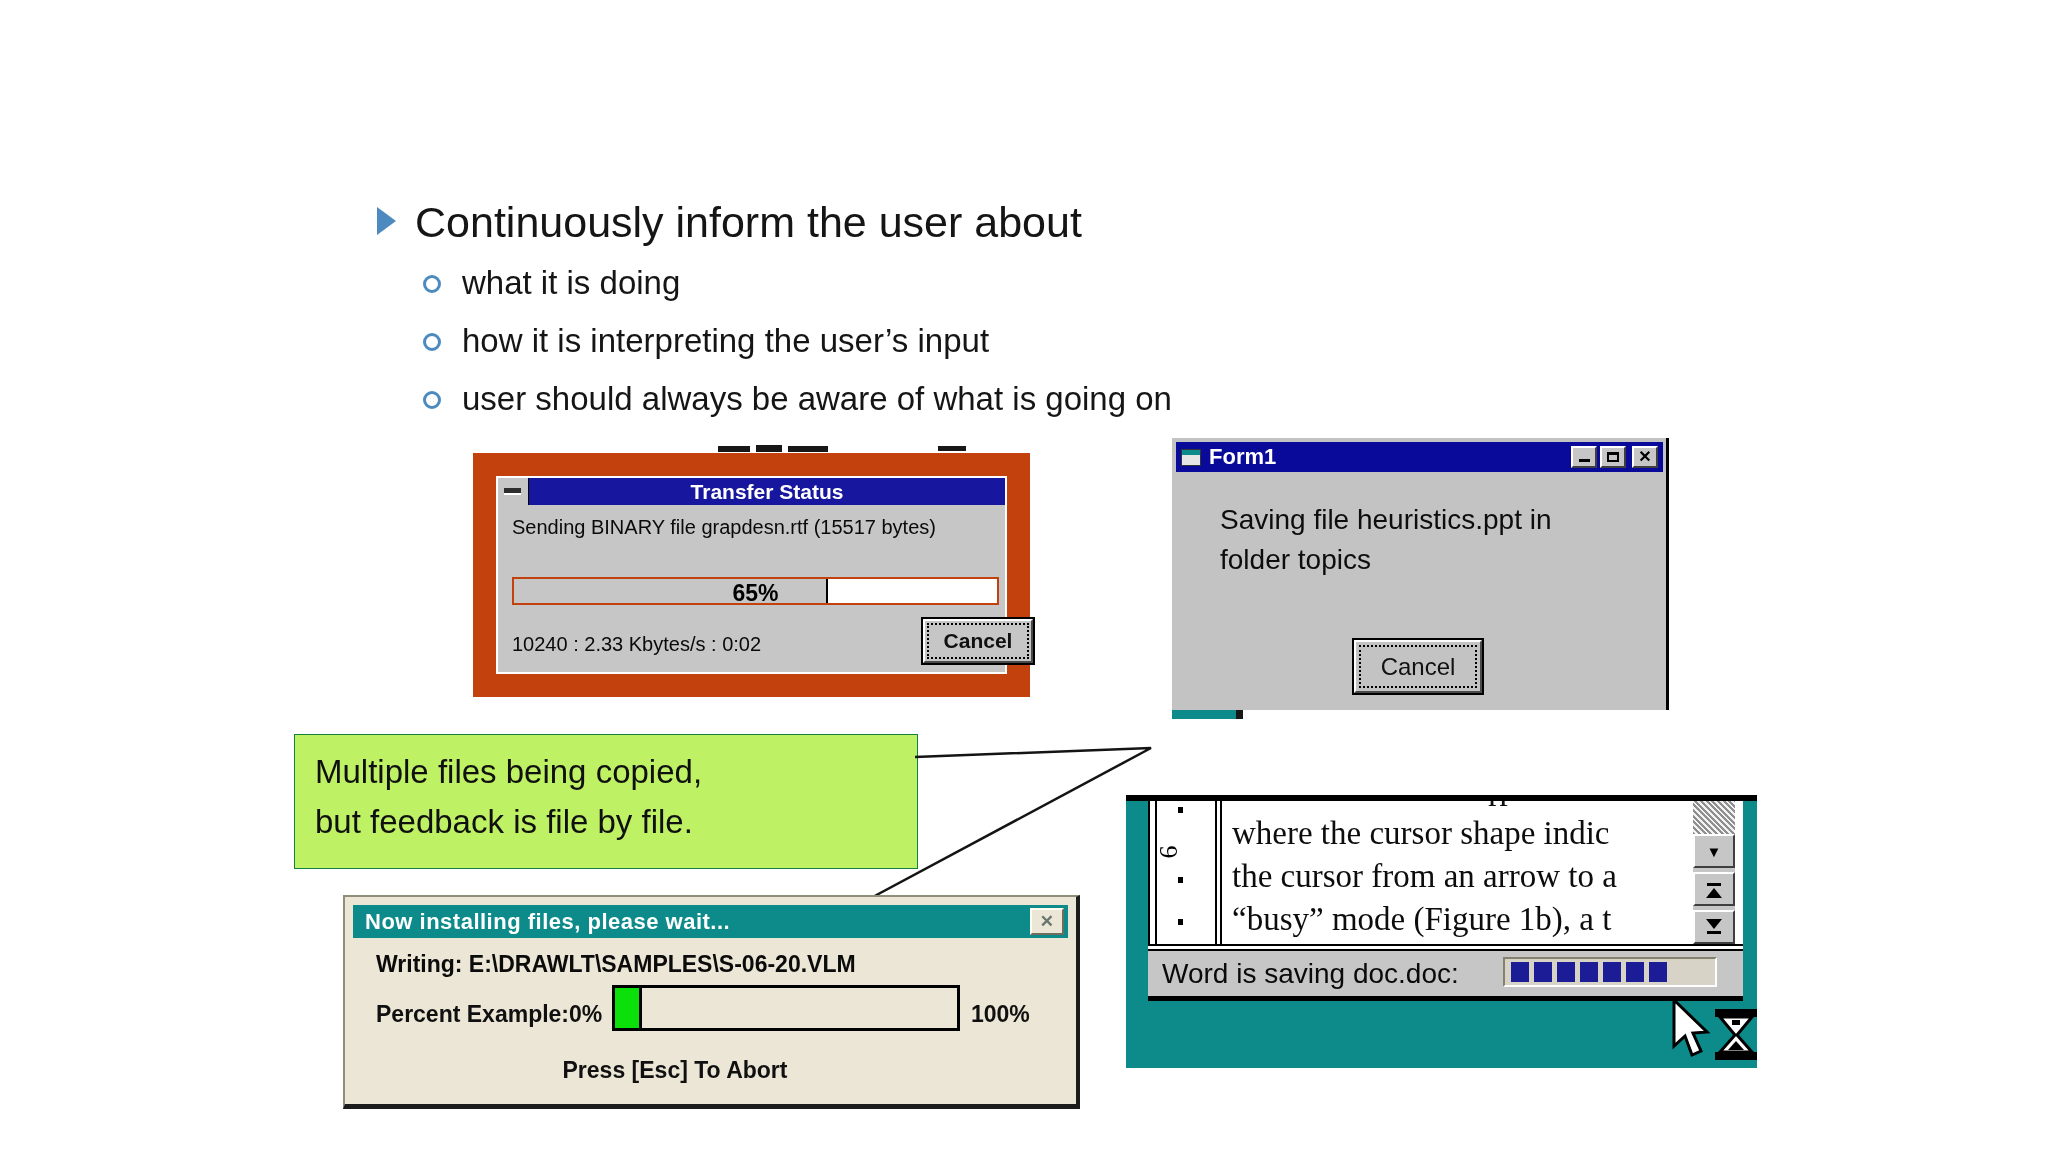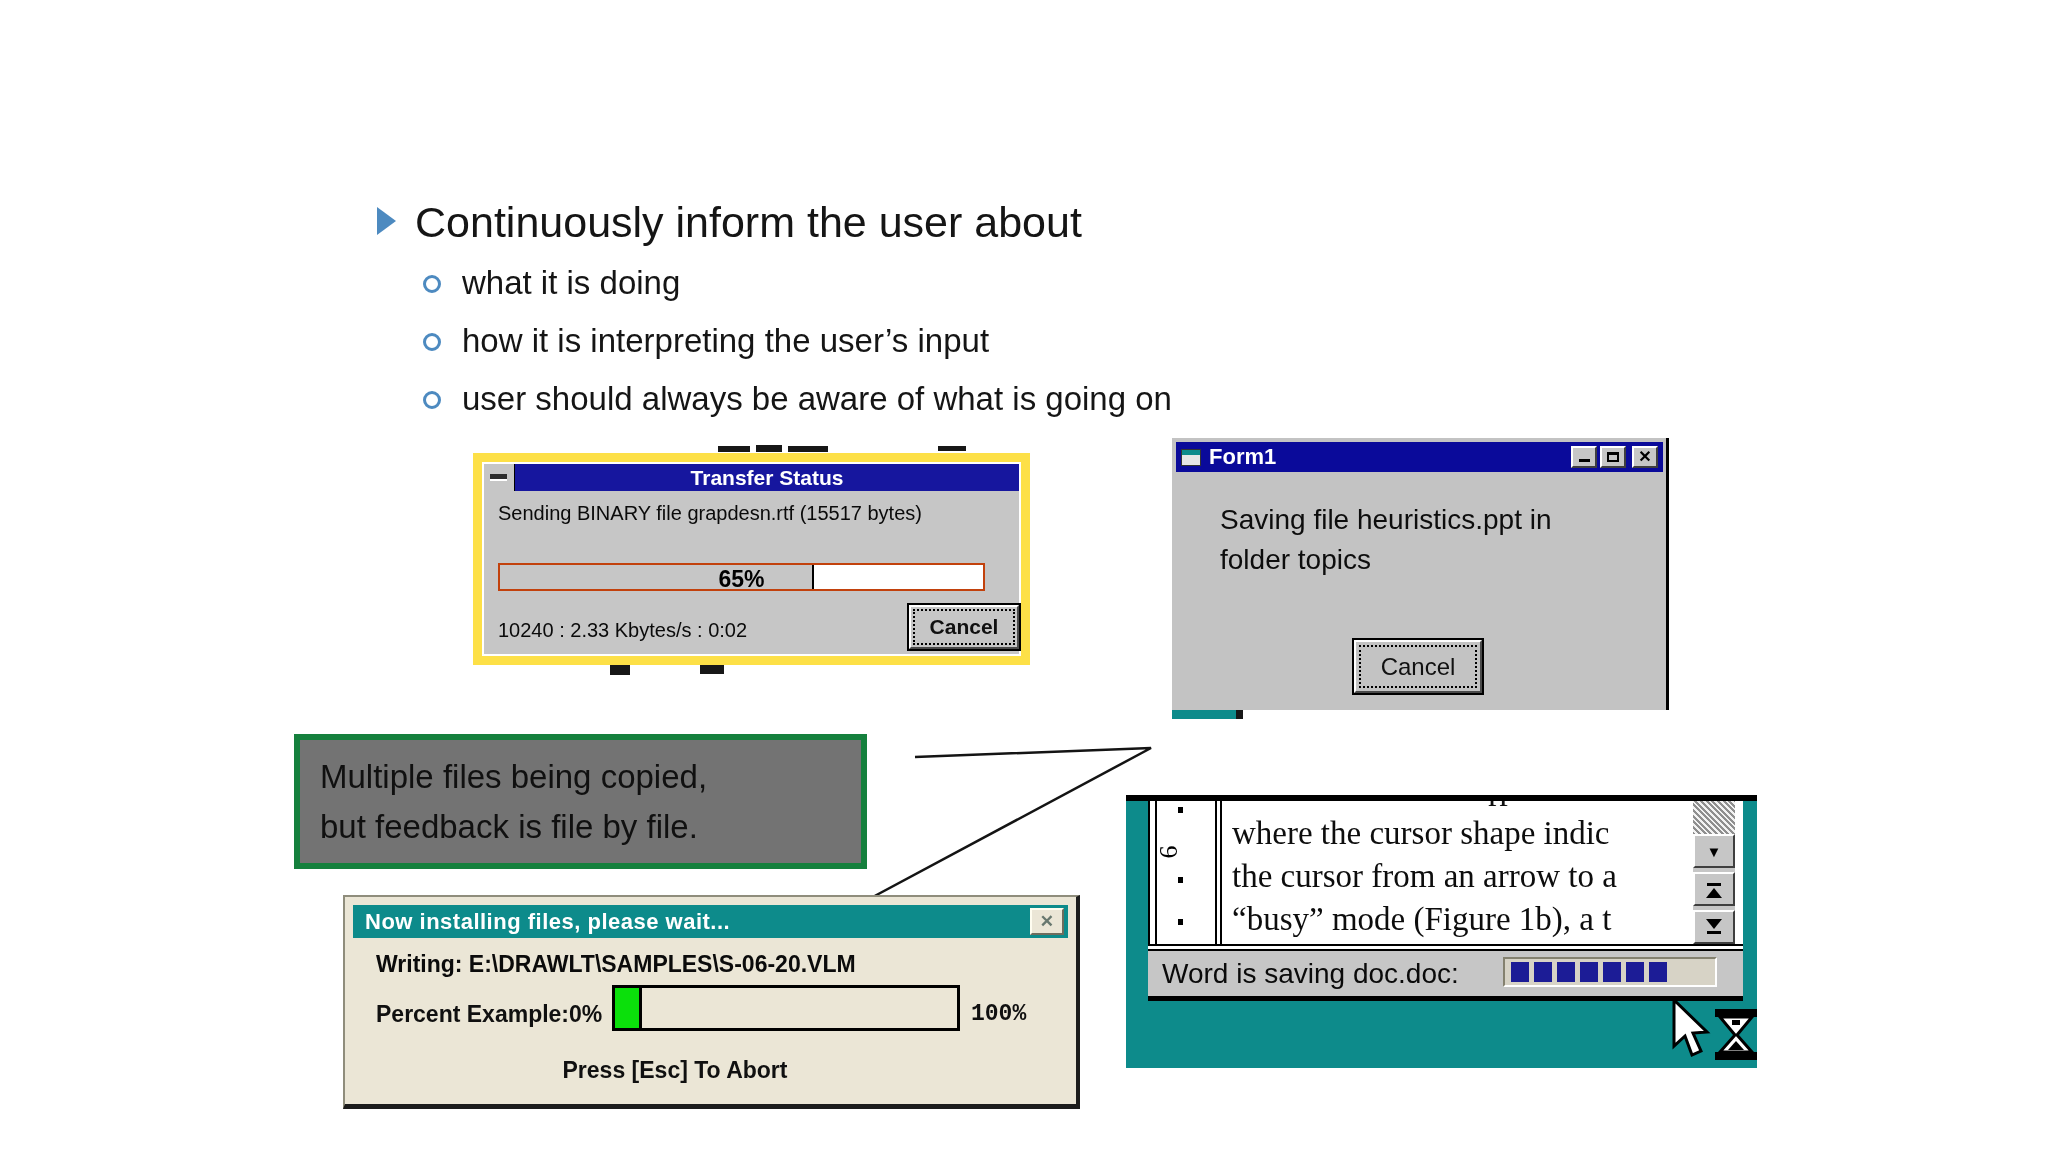--- a/index.html
+++ b/index.html
@@ -15,21 +15,21 @@
     border-top:14px solid transparent;border-bottom:14px solid transparent;}
   .sub-dot{width:12px;height:12px;border:3px solid #4d8ac0;border-radius:50%;left:423px;}
   .sub-text{left:462px;font-size:33px;line-height:40px;color:#151515;}
 
   
   .bevel{background:#c6c6c6;border-top:2px solid #ffffff;border-left:2px solid #ffffff;
          border-right:2px solid #3f3f3f;border-bottom:2px solid #3f3f3f;box-sizing:border-box;}
   .dotted-focus{position:absolute;border:2px dotted #000;}
 
   
-  .xfer{left:473px;top:453px;width:557px;height:212px;background:#fde047;padding:9px;box-sizing:border-box;}
+  .xfer{left:473px;top:453px;width:557px;height:244px;background:#c2410c;padding:23px;box-sizing:border-box;}
   .xfer-inner{width:100%;height:100%;border:2px solid #fff;box-sizing:border-box;background:#c6c6c6;}
   .xfer-title{position:relative;height:27px;background:#16169e;display:flex;align-items:center;}
   .xfer-sys{width:30px;height:100%;background:#c6c6c6;border-right:1px solid #000;position:relative;}
   .xfer-sys i{position:absolute;left:6px;top:10px;width:17px;height:5px;background:#2d2d2d;box-shadow:0 2px 0 #fff;}
   .xfer-title span{flex:1;text-align:center;color:#fff;font-weight:700;font-size:21px;}
   .xfer-body{position:relative;height:calc(100% - 27px);}
   .xfer-msg{left:14px;top:11px;font-size:20px;color:#0a0a0a;}
   .xfer-bar{left:14px;top:72px;width:487px;height:28px;border:2px solid #c2410c;background:#fff;box-sizing:border-box;}
   .xfer-fill{height:100%;background:#c6c6c6;border-right:2px solid #000;box-sizing:border-box;}
   .xfer-pct{position:absolute;left:0;top:1px;width:100%;text-align:center;font-weight:700;font-size:23px;color:#000;}
@@ -53,37 +53,37 @@
   .glyph-max{width:12px;height:10px;border:2px solid #000;border-top:3px solid #000;box-sizing:border-box;}
   .glyph-x{font-weight:700;font-size:16px;color:#000;line-height:1;}
   .form1-msg{left:48px;top:62px;font-size:28px;line-height:40px;color:#0d0d0d;}
   .form1-cancel{left:180px;top:200px;width:128px;height:53px;border:2px solid #000;background:#c3c3c3;}
   .form1-cancel .face{position:absolute;inset:0;border-top:2px solid #fff;border-left:2px solid #fff;
       border-right:2px solid #4a4a4a;border-bottom:2px solid #4a4a4a;}
   .form1-cancel .dotted-focus{inset:5px;}
   .form1-cancel span{position:absolute;inset:0;display:flex;align-items:center;justify-content:center;font-size:24px;color:#111;}
 
   
-  .callout{left:294px;top:734px;width:573px;height:135px;border:6px solid #15803d;background:#737373;box-sizing:border-box;
+  .callout{left:294px;top:734px;width:624px;height:135px;border:1px solid #15803d;background:#bef264;box-sizing:border-box;
      padding:12px 0 0 20px;font-size:33px;line-height:50px;color:#101010;}
 
   
   .inst{left:343px;top:895px;width:737px;height:214px;background:#ebe6d6;box-sizing:border-box;
      border:2px solid #8f8d7c;border-right:4px solid #1c1c1c;border-bottom:5px solid #1c1c1c;}
   .inst-title{position:absolute;left:8px;top:8px;right:8px;height:33px;background:#0d8b8b;color:#fff;
      font-weight:700;font-size:22px;display:flex;align-items:center;padding-left:12px;box-sizing:border-box;letter-spacing:.5px;}
   .inst-close{position:absolute;right:4px;top:3px;width:34px;height:27px;background:#ebe6d6;
      border-top:2px solid #fffdf0;border-left:2px solid #fffdf0;border-right:2px solid #6f6d5e;border-bottom:2px solid #6f6d5e;
      display:flex;align-items:center;justify-content:center;font-weight:700;font-size:17px;color:#68786f;box-sizing:border-box;}
   .inst-writing{left:31px;top:54px;font-weight:700;font-size:23px;color:#0b0b0b;}
   .inst-plabel{left:31px;top:104px;font-weight:700;font-size:23px;}
   .inst-zero{left:224px;top:104px;font-weight:700;font-size:23px;}
   .inst-bar{left:267px;top:88px;width:348px;height:46px;border:3px solid #000;background:#ebe6d6;box-sizing:border-box;}
   .inst-fill{height:100%;background:#0be00b;border-right:3px solid #000;box-sizing:border-box;}
-  .inst-100{left:626px;top:104px;font-weight:700;font-size:23px;font-family:Liberation Mono, monospace;}
+  .inst-100{left:626px;top:104px;font-weight:700;font-size:23px;}
   .inst-abort{left:0;top:160px;width:660px;text-align:center;font-weight:700;font-size:23px;}
 
   
   .wordblk{left:1126px;top:795px;width:631px;height:273px;background:#0d8b8b;}
   .wordblk .topbar{position:absolute;left:0;top:0;width:100%;height:6px;background:#000;}
   .wordwin{position:absolute;left:22px;top:6px;width:595px;height:200px;background:#fff;}
   .vline{position:absolute;background:#000;}
   .ruler-dot{position:absolute;left:30px;width:5px;height:6px;background:#000;}
   .ruler-six{position:absolute;left:14px;top:36px;font-family:"Liberation Serif",serif;font-size:26px;
      transform:rotate(-90deg);color:#000;}

